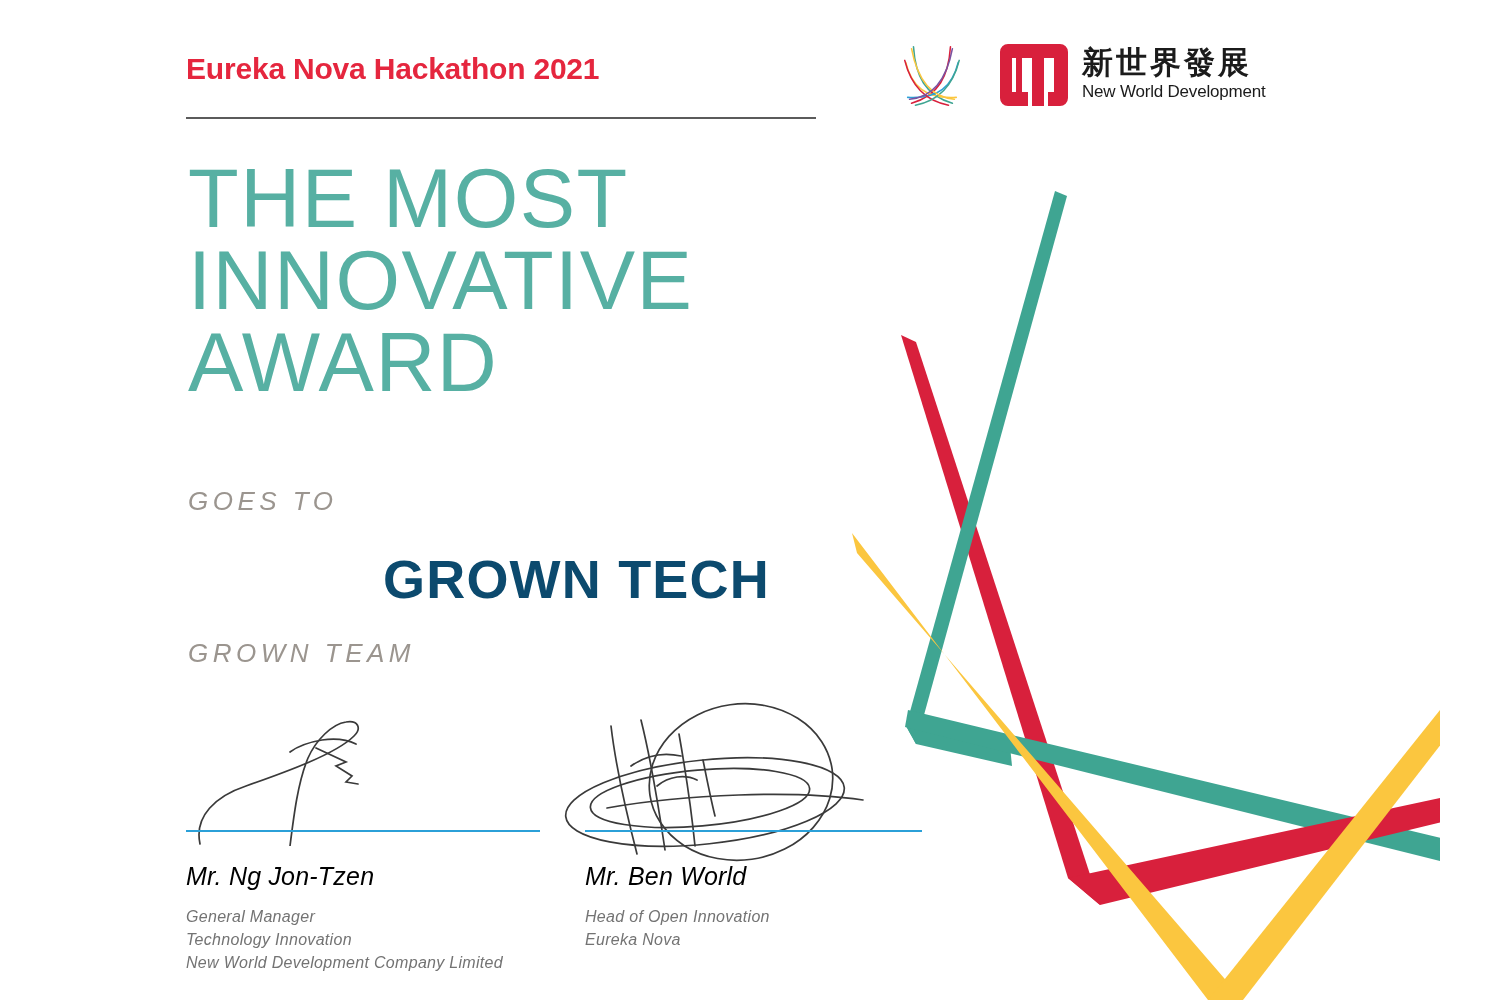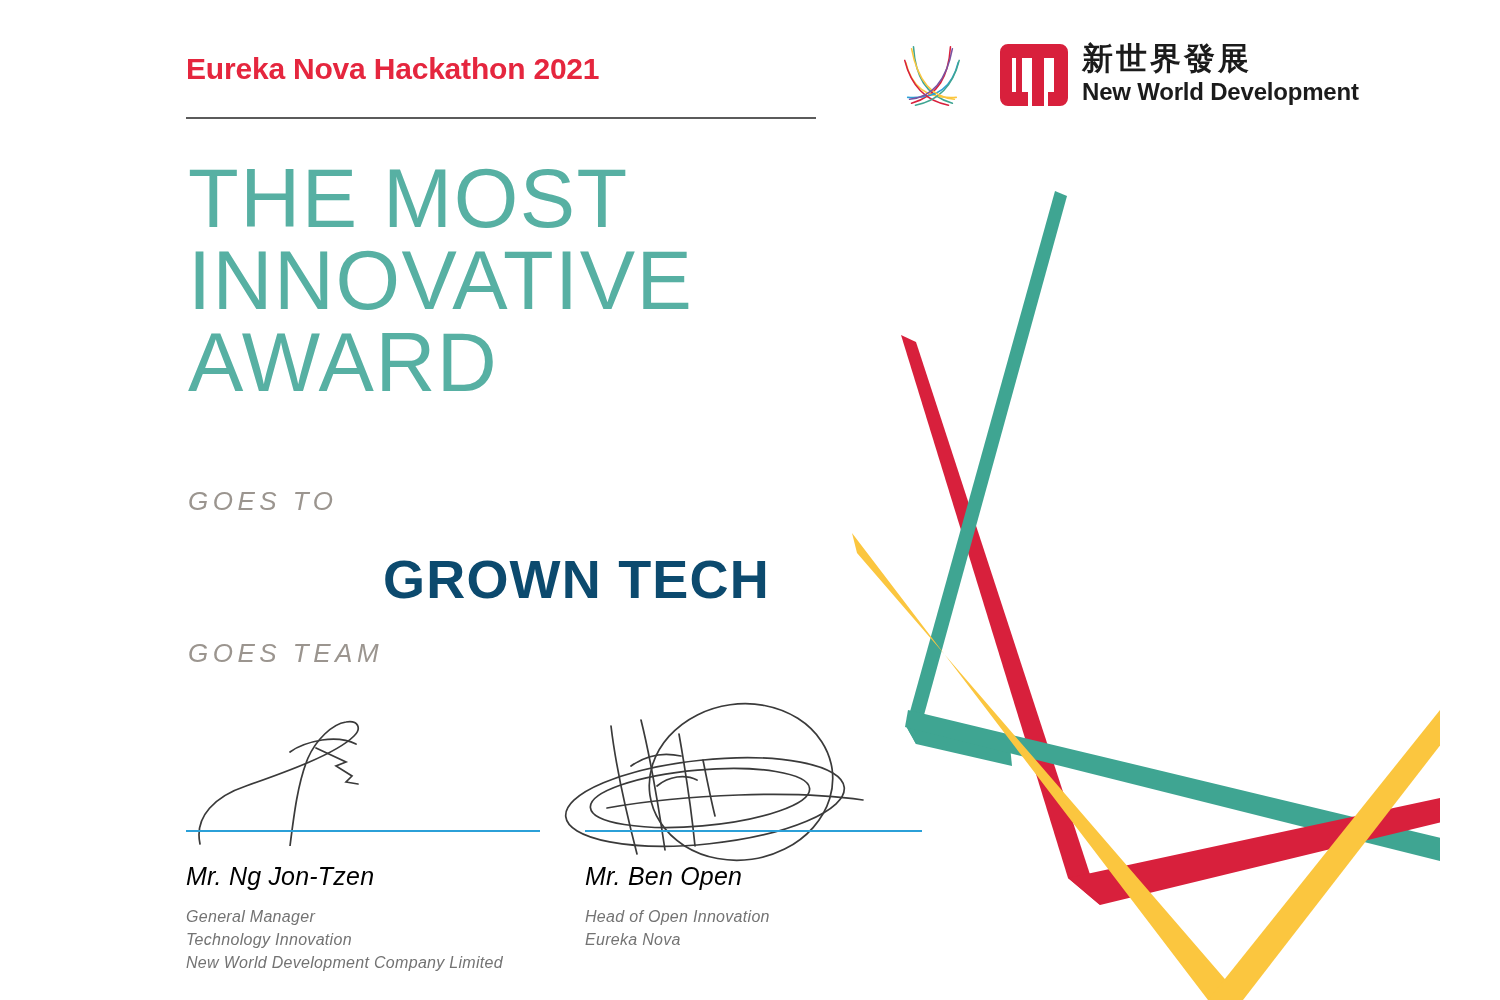--- a/index.html
+++ b/index.html
@@ -106,22 +106,22 @@
   #nwd-cn {
     font-size: 31px;
     font-weight: bold;
     color: #1b1b1b;
     letter-spacing: 3px;
     line-height: 1.08;
     white-space: nowrap;
     font-family: Liberation Mono, monospace;
   }
   #nwd-en {
-    font-size: 24px;
-    font-weight: bold;
+    font-size: 17px;
+    font-weight: normal;
     color: #1b1b1b;
     letter-spacing: -0.2px;
     line-height: 1.15;
     white-space: nowrap;
   }
 
   
   #award-heading {
     position: absolute;
     left: 188px;
@@ -265,21 +265,21 @@
     </div>
 
   </div>
 
   <div id="award-heading">THE MOST
 INNOVATIVE
 AWARD</div>
 
   <div id="goes-to-label" class="small-label">GOES TO</div>
   <div id="recipient-name">GROWN TECH</div>
-  <div id="from-team-label" class="small-label">GOES TEAM</div>
+  <div id="from-team-label" class="small-label">GROWN TEAM</div>
 
   <div id="sig-block-1" class="sig-block">
     <svg id="sig-scribble-1" class="sig-scribble" width="300" height="150" viewBox="0 0 300 150">
       <g fill="none" stroke="#3a3a3a" stroke-width="1.7" stroke-linecap="round">
         <path d="M14,148 C 8,120 30,100 60,90 C 100,76 150,58 168,40 C 176,32 172,24 160,26
                  C 146,28 130,44 122,62 C 112,86 108,118 104,150"></path>
         <path d="M104,56 C 112,50 124,46 136,44 C 150,42 162,44 170,48"></path>
         <path d="M130,52 L 160,66 L 150,70 L 166,80 L 160,86 L 172,88"></path>
       </g>
     </svg>
@@ -299,18 +299,18 @@
         <path d="M66,36 C 70,70 78,110 92,164"></path>
         <path d="M96,30 C 104,62 112,106 120,160"></path>
         <path d="M134,44 C 140,78 146,116 150,156"></path>
         <path d="M158,70 C 162,90 166,110 170,126"></path>
         <path d="M62,118 C 140,104 250,100 318,110"></path>
         <path d="M86,76 C 100,66 118,62 136,66"></path>
         <path d="M112,96 C 124,86 140,84 152,90"></path>
       </g>
     </svg>
     <div id="sig-rule-2" class="sig-rule"></div>
-    <div class="sig-name">Mr. Ben Open</div>
+    <div class="sig-name">Mr. Ben World</div>
     <div class="sig-titles">Head of Open Innovation
 Eureka Nova</div>
   </div>
 
 </div>
 
 </body></html>

